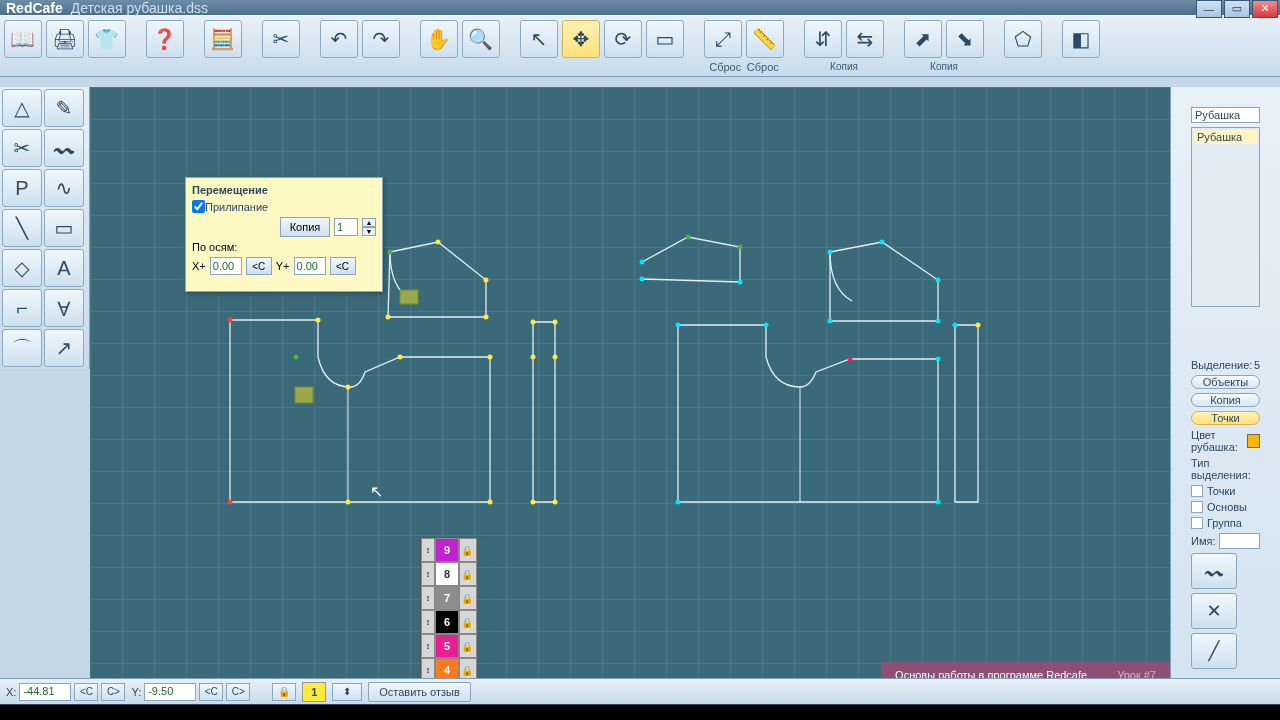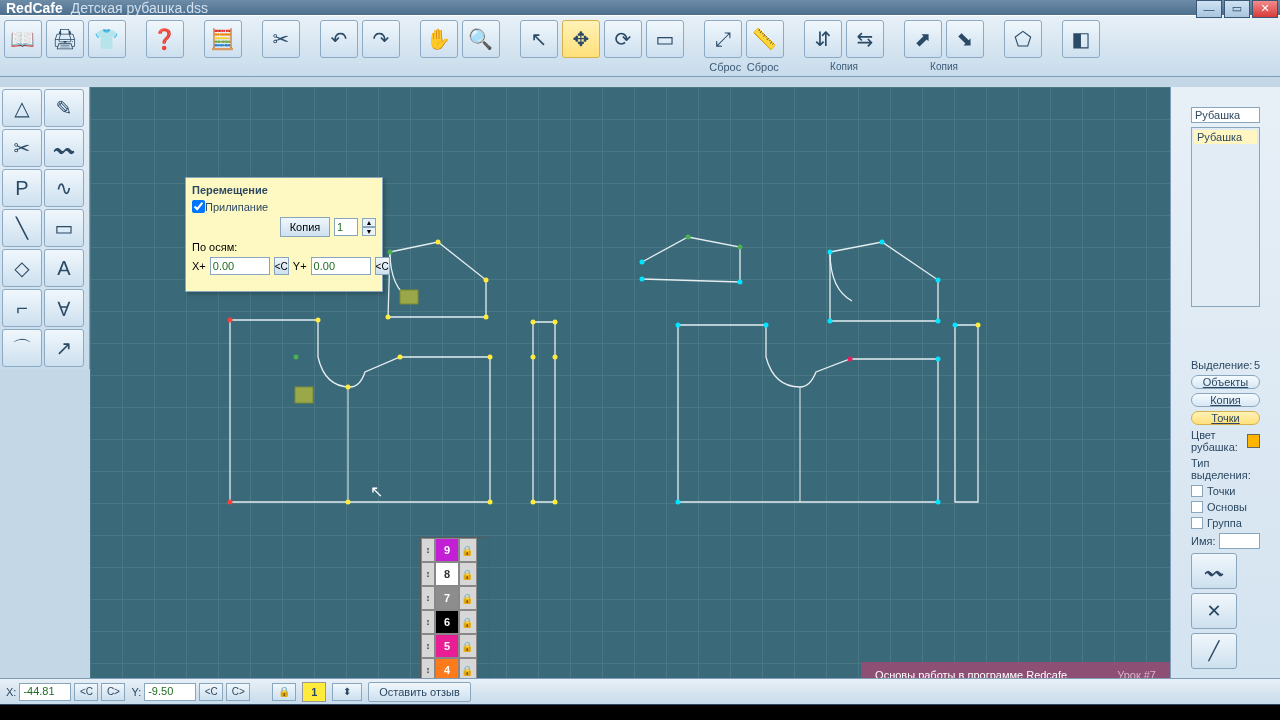--- a/index.html
+++ b/index.html
@@ -23,58 +23,58 @@
 .spacer { width:12px; }
 
 
 .lefttools { position:absolute; top:87px; left:0; width:90px; background:linear-gradient(#e8f0f7,#c7dbeb); border-right:1px solid #7f9db9; display:flex; flex-wrap:wrap; padding:2px; gap:2px; }
 .lefttools .tbtn { width:40px; height:38px; }
 
 
 .canvas { position:absolute; top:87px; left:90px; right:110px; bottom:32px; background:#3a6a79; overflow:hidden; }
 .grid-bg { position:absolute; inset:0; background-image: linear-gradient(#5c8491 1px, transparent 1px), linear-gradient(90deg, #5c8491 1px, transparent 1px); background-size: 32px 32px; opacity:.5; }
 .watermark { position:absolute; top:10px; left:50px; font-size:24px; font-weight:bold; color:rgba(255,255,255,.08); letter-spacing:1px; }
-.lesson-banner { position:absolute; bottom:0; right:0; height:26px; padding:0 14px; background:#8e4f75; color:#fff; display:flex; align-items:center; gap:20px; font-size:13px; }
+.lesson-banner { position:absolute; bottom:0; right:0; height:26px; padding:0 14px; background:#8e4f75; color:#fff; display:flex; align-items:center; font-size:13px; }
 .lesson-banner .num { color:#d8b7cb;margin-left:30px; }
 
 
 svg.pattern { position:absolute; top:0; left:0; width:100%; height:100%; }
 svg.pattern polyline, svg.pattern path { fill:none; stroke:#e6eef2; stroke-width:1.3; }
 svg.pattern circle { r:2.5; }
 .pt-y { fill:#ffeb3b; }
 .pt-g { fill:#4caf50; }
 .pt-r { fill:#f44336; }
 .pt-c { fill:#00e5ff; }
 .pt-m { fill:#e91e63; }
 .sel-box { fill:#9aa84a; stroke:#7a8a2f; }
 
 
 .movepanel { position:absolute; top:90px; left:95px; width:198px; background:#fef9c3; border:1px solid #8aa6bd; box-shadow:2px 2px 4px rgba(0,0,0,.25); padding:4px 6px 16px; }
 .movepanel .title { font-size:11px; font-weight:bold; padding:2px 0 4px; color:#2c4862; }
 .movepanel label { display:flex; align-items:flex-end; gap:0; font-size:11px; color:#2c4862; }
 .movepanel .row { display:flex; align-items:center; gap:4px; margin-top:4px; }
-.movepanel input[type=text] { width:60px; height:18px; border:1px solid #8aa6bd; padding:0 2px; font-size:11px; background:#fff; color:#1f6b1f; }
+.movepanel input[type=text] { width:32px; height:18px; border:1px solid #8aa6bd; padding:0 2px; font-size:11px; background:#fff; color:#1f6b1f; }
 .movepanel .smbtn { width:26px; height:18px; border:1px solid #8aa6bd; background:linear-gradient(#f0f7fc,#cde0ef); font-size:10px; display:flex; align-items:center; justify-content:center; }
 .movepanel .copybtn { width:50px; height:20px; border:1px solid #8aa6bd; background:linear-gradient(#f0f7fc,#cde0ef); display:flex; align-items:center; justify-content:center; }
 .movepanel .spinner { display:flex; flex-direction:column; }
 .movepanel .spinner div { width:14px; height:9px; border:1px solid #8aa6bd; background:#eaf2f9; font-size:7px; display:flex; align-items:center; justify-content:center; }
 
 
 .layerpop { position:absolute; top:450px; left:330px; width:70px; border:1px solid #5a5a5a; }
 .layerpop .lrow { display:flex; height:24px; }
 .layerpop .lrow > div { border:1px solid #888; display:flex; align-items:center; justify-content:center; }
 .layerpop .arr { width:14px; background:#d7d7d7; font-size:9px; }
 .layerpop .sw { width:24px; color:#fff; font-weight:bold; }
 .layerpop .lk { width:18px; background:#d7d7d7; font-size:10px; }
 
 
 .rightpanel { position:absolute; top:87px; right:0; width:110px; bottom:32px; background:linear-gradient(#e8f0f7,#d3e3f0); border-left:1px solid #7f9db9; display:flex; flex-direction:column; padding:20px; gap:4px; font-size:11px; color:#2c4862; }
 .rightpanel .field { height:18px; border:1px solid #8aa6bd; background:#fff; padding:1px 3px; }
 .rightpanel .listbox { flex:0 0 180px; border:1px solid #8aa6bd; background:#e2ecf4; padding:2px; overflow:hidden; }
-.rightpanel .pbtn { height:24px; border:1px solid #8aa6bd; background:linear-gradient(#f5fbff,#d7e7f4); border-radius:8px; display:flex; align-items:center; justify-content:center;text-decoration:underline; }
+.rightpanel .pbtn { height:24px; border:1px solid #8aa6bd; background:linear-gradient(#f5fbff,#d7e7f4); border-radius:8px; display:flex; align-items:center; justify-content:center; }
 .rightpanel .pbtn.active { background:linear-gradient(#fff2b8,#ffe07a); border-color:#d6b24a; }
 .rightpanel .colorsw { width:16px; height:14px; border:1px solid #666; display:inline-block; }
 .rightpanel .cbrow { display:flex; align-items:center; gap:4px; }
 .rightpanel .cbrow .cb { width:12px; height:12px; border:1px solid #8aa6bd; background:#fff; }
 .rightpanel .botbtns { margin-top:auto; display:flex; flex-wrap:wrap; gap:4px; }
 .rightpanel .sqbtn { width:46px; height:36px; border:1px solid #8aa6bd; background:linear-gradient(#f0f7fc,#cde0ef); border-radius:3px; display:flex; align-items:center; justify-content:center; font-size:18px; }
 
 
 .statusbar1 { position:absolute; left:0; right:0; bottom:16px; height:26px; background:linear-gradient(#e8f0f7,#c7dbeb); border-top:1px solid #7f9db9; display:flex; align-items:center; padding:0 6px; gap:6px; font-size:11px; color:#2c4862; }
 .statusbar1 .coord { display:flex; align-items:center; gap:3px; }

